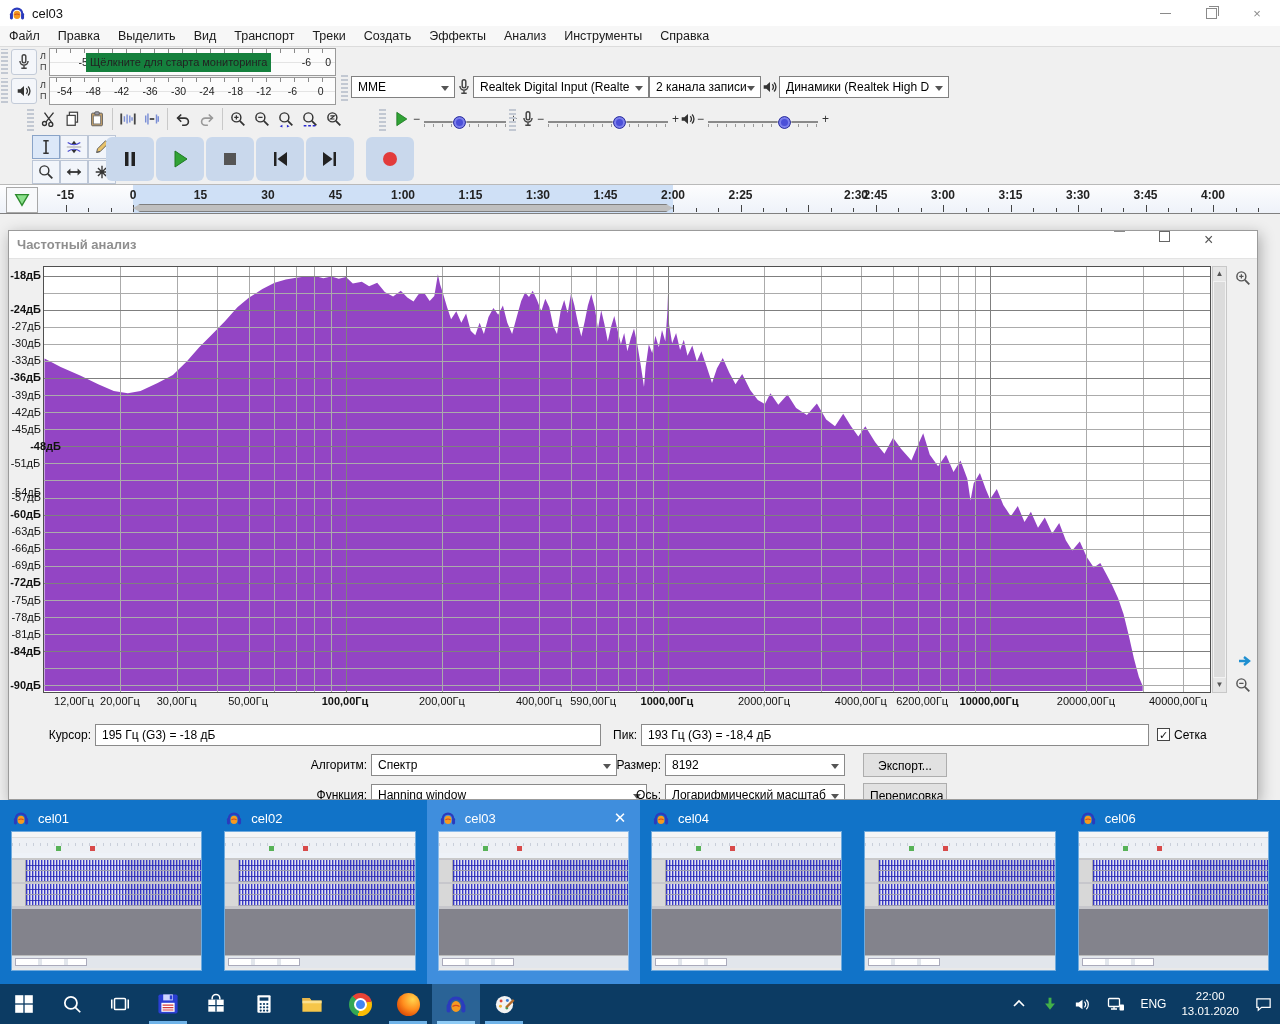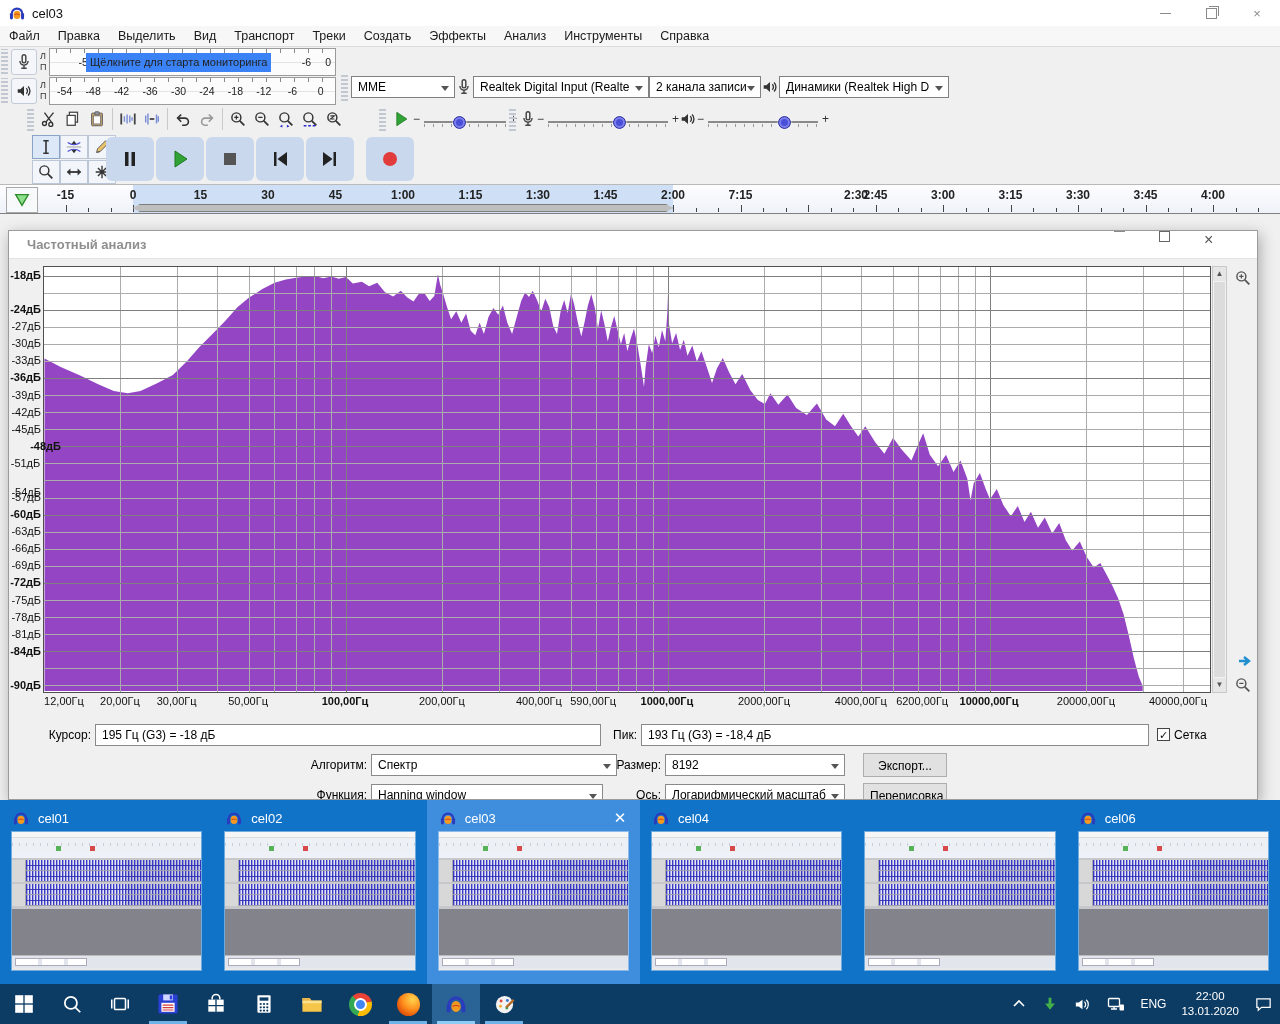--- a/index.html
+++ b/index.html
@@ -27,21 +27,21 @@
   .mrow{position:absolute;display:flex;align-items:center;}
   .icobtn{width:24px;height:24px;border:1px solid #c3cbd8;background:#f4f6fa;border-radius:3px;
     display:flex;align-items:center;justify-content:center;}
   .lr{font-size:9px;color:#333;line-height:1.15;margin:0 3px;}
   .meter{flex:1;height:26px;border:1px solid #9a9a9a;background:#fcfcfc;position:relative;}
   .meter .ticks{position:absolute;left:6px;right:4px;top:0;height:4px;
     background:repeating-linear-gradient(90deg,#8a8a8a 0 1px,rgba(0,0,0,0) 1px 14px);}
   .meter .mid{position:absolute;left:0;right:0;top:50%;height:1px;background:#e4e4e4;}
   .meter .scale{position:absolute;inset:0;display:flex;align-items:center;font-size:10.5px;color:#222;}
   .meter .scale span{flex:1;text-align:center;}
-  .monitor{position:absolute;left:36px;right:64px;top:4px;bottom:3px;background:#3b82f6;
+  .monitor{position:absolute;left:36px;right:64px;top:4px;bottom:3px;background:#15803d;
     font-size:11px;color:#222;display:flex;align-items:center;justify-content:center;white-space:nowrap;}
   .dsel{height:22px;background:#fff;border:1px solid #808080;font-size:12px;color:#000;
     display:flex;align-items:center;padding:0 18px 0 6px;position:relative;white-space:nowrap;overflow:hidden;box-sizing:border-box;}
   .chev{position:absolute;right:5px;top:9px;width:0;height:0;border-left:4px solid transparent;
     border-right:4px solid transparent;border-top:5px solid #555;}
   .ebtn{width:24px;height:24px;display:flex;align-items:center;justify-content:center;border-radius:3px;}
   .vsep{width:1px;height:22px;background:#c9c9c9;margin:0 3px;}
   .tlbtn{width:28px;height:24px;border:1px solid #bcc6d6;background:#f2f5fa;
     display:flex;align-items:center;justify-content:center;box-sizing:border-box;}
   .tlbtn.active{background:#dce8f8;border-color:#8aa4c8;}
@@ -66,21 +66,21 @@
   .rtick{position:absolute;bottom:1px;width:1px;background:#444;}
   .qpband{position:absolute;top:19px;left:133px;width:540px;height:8px;background:#bfbfbf;
     clip-path:polygon(0 50%,7px 0,calc(100% - 7px) 0,100% 50%,calc(100% - 7px) 100%,7px 100%);
     border:1px solid #7f7f7f;box-sizing:border-box;}
 
   
   .freqwin{position:absolute;left:8px;top:230px;width:1250px;height:570px;background:#f0f0f0;
     border:1px solid #9b9b9b;box-shadow:2px 4px 14px rgba(0,0,0,.3);overflow:hidden;z-index:5;box-sizing:border-box;}
   .fwtitle{position:absolute;left:0;top:0;width:100%;height:28px;background:#ffffff;
     border-bottom:1px solid #e3e3e3;display:flex;align-items:center;box-sizing:border-box;}
-  .fwtitle .t{margin-left:18px;font-size:13px;color:#8f8f8f;font-weight:bold;}
+  .fwtitle .t{margin-left:8px;font-size:13px;color:#8f8f8f;font-weight:bold;}
   .fwctrl{position:absolute;right:8px;top:0;height:28px;display:flex;}
   .fwctrl .wc{width:45px;}
   .plotbox{position:absolute;left:34px;top:35px;width:1166px;height:425px;border:1px solid #4f4f4f;background:#fff;}
   .ylab{position:absolute;width:31px;text-align:right;font-size:11px;color:#111;}
   .xlab{position:absolute;width:70px;text-align:center;font-size:11px;color:#111;white-space:nowrap;}
   .bold{font-weight:bold;}
   .scol{position:absolute;left:1203px;top:35px;width:15px;height:427px;background:#f2f2f2;border:1px solid #c8c8c8;box-sizing:border-box;}
   .scol .ar{position:absolute;left:0;width:100%;height:14px;background:#e6e6e6;color:#555;
     font-size:8px;text-align:center;line-height:14px;}
   .scol .th{position:absolute;left:1px;right:1px;top:15px;bottom:15px;background:#dcdcdc;}
@@ -547,21 +547,21 @@
         <span class="rlabel" style="left: 65.5px;">-15</span>
         <span class="rlabel" style="left: 133px;">0</span>
         <span class="rlabel" style="left: 200.5px;">15</span>
         <span class="rlabel" style="left: 268px;">30</span>
         <span class="rlabel" style="left: 335.5px;">45</span>
         <span class="rlabel" style="left: 403px;">1:00</span>
         <span class="rlabel" style="left: 470.5px;">1:15</span>
         <span class="rlabel" style="left: 538px;">1:30</span>
         <span class="rlabel" style="left: 605.5px;">1:45</span>
         <span class="rlabel" style="left: 673px;">2:00</span>
-        <span class="rlabel" style="left: 740.5px;">7:15</span>
+        <span class="rlabel" style="left: 740.5px;">2:25</span>
         <span class="rlabel" style="left: 856px;">2:30</span>
         <span class="rlabel" style="left: 875.5px;">2:45</span>
         <span class="rlabel" style="left: 943px;">3:00</span>
         <span class="rlabel" style="left: 1010.5px;">3:15</span>
         <span class="rlabel" style="left: 1078px;">3:30</span>
         <span class="rlabel" style="left: 1145.5px;">3:45</span>
         <span class="rlabel" style="left: 1213px;">4:00</span>
         <div class="qpband" style="left: 133px; width: 540px;"></div>
         <div class="pinbtn">
           <svg width="20" height="18" viewBox="0 0 20 20">
@@ -684,21 +684,21 @@
     <div class="fld dsel2" style="left:362px;top:523px;width:246px;padding-right:18px;">
       <span>Спектр</span><span class="chev"></span>
     </div>
     <span class="lab" style="left:600px;top:522px;width:52px;text-align:right;">Размер:</span>
     <div class="fld dsel2" style="left:656px;top:523px;width:180px;padding-right:18px;">
       <span>8192</span><span class="chev"></span>
     </div>
     <button class="wbtn" style="left:854px;top:522px;width:84px;">Экспорт...</button>
 
     <span class="lab" style="left:250px;top:552px;width:108px;text-align:right;">Функция:</span>
-    <div class="fld dsel2" style="left:362px;top:553px;width:232px;padding-right:18px;">
+    <div class="fld dsel2" style="left:362px;top:553px;width:276px;padding-right:18px;">
       <span>Hanning window</span><span class="chev"></span>
     </div>
     <span class="lab" style="left:600px;top:552px;width:52px;text-align:right;">Ось:</span>
     <div class="fld dsel2" style="left:656px;top:553px;width:180px;padding-right:18px;">
       <span>Логарифмический масштаб</span><span class="chev"></span>
     </div>
     <button class="wbtn" style="left:854px;top:552px;width:84px;">Перерисовка</button>
   <span class="ylab bold" style="left: 1px; top: 38px;">-18дБ</span>
       <span class="ylab bold" style="left: 1px; top: 72.1664px;">-24дБ</span>
       <span class="ylab" style="left: 1px; top: 89.2496px;">-27дБ</span>
@@ -715,21 +715,21 @@
       <span class="ylab bold" style="left: 1px; top: 277.165px;">-60дБ</span>
       <span class="ylab" style="left: 1px; top: 294.248px;">-63дБ</span>
       <span class="ylab" style="left: 1px; top: 311.331px;">-66дБ</span>
       <span class="ylab" style="left: 1px; top: 328.414px;">-69дБ</span>
       <span class="ylab bold" style="left: 1px; top: 345.498px;">-72дБ</span>
       <span class="ylab" style="left: 1px; top: 362.581px;">-75дБ</span>
       <span class="ylab" style="left: 1px; top: 379.664px;">-78дБ</span>
       <span class="ylab" style="left: 1px; top: 396.747px;">-81дБ</span>
       <span class="ylab bold" style="left: 1px; top: 413.83px;">-84дБ</span>
       <span class="ylab bold" style="left: 1px; top: 447.997px;">-90дБ</span>
-      <span class="xlab" style="left: 20px; top: 464px;">12,00Гц</span>
+      <span class="xlab" style="left: 30px; top: 464px;">12,00Гц</span>
       <span class="xlab" style="left: 75.9317px; top: 464px;">20,00Гц</span>
       <span class="xlab" style="left: 132.633px; top: 464px;">30,00Гц</span>
       <span class="xlab" style="left: 204.068px; top: 464px;">50,00Гц</span>
       <span class="xlab bold" style="left: 301px; top: 464px;">100,00Гц</span>
       <span class="xlab" style="left: 397.932px; top: 464px;">200,00Гц</span>
       <span class="xlab" style="left: 494.863px; top: 464px;">400,00Гц</span>
       <span class="xlab" style="left: 549.214px; top: 464px;">590,00Гц</span>
       <span class="xlab bold" style="left: 623px; top: 464px;">1000,00Гц</span>
       <span class="xlab" style="left: 719.932px; top: 464px;">2000,00Гц</span>
       <span class="xlab" style="left: 816.863px; top: 464px;">4000,00Гц</span>

